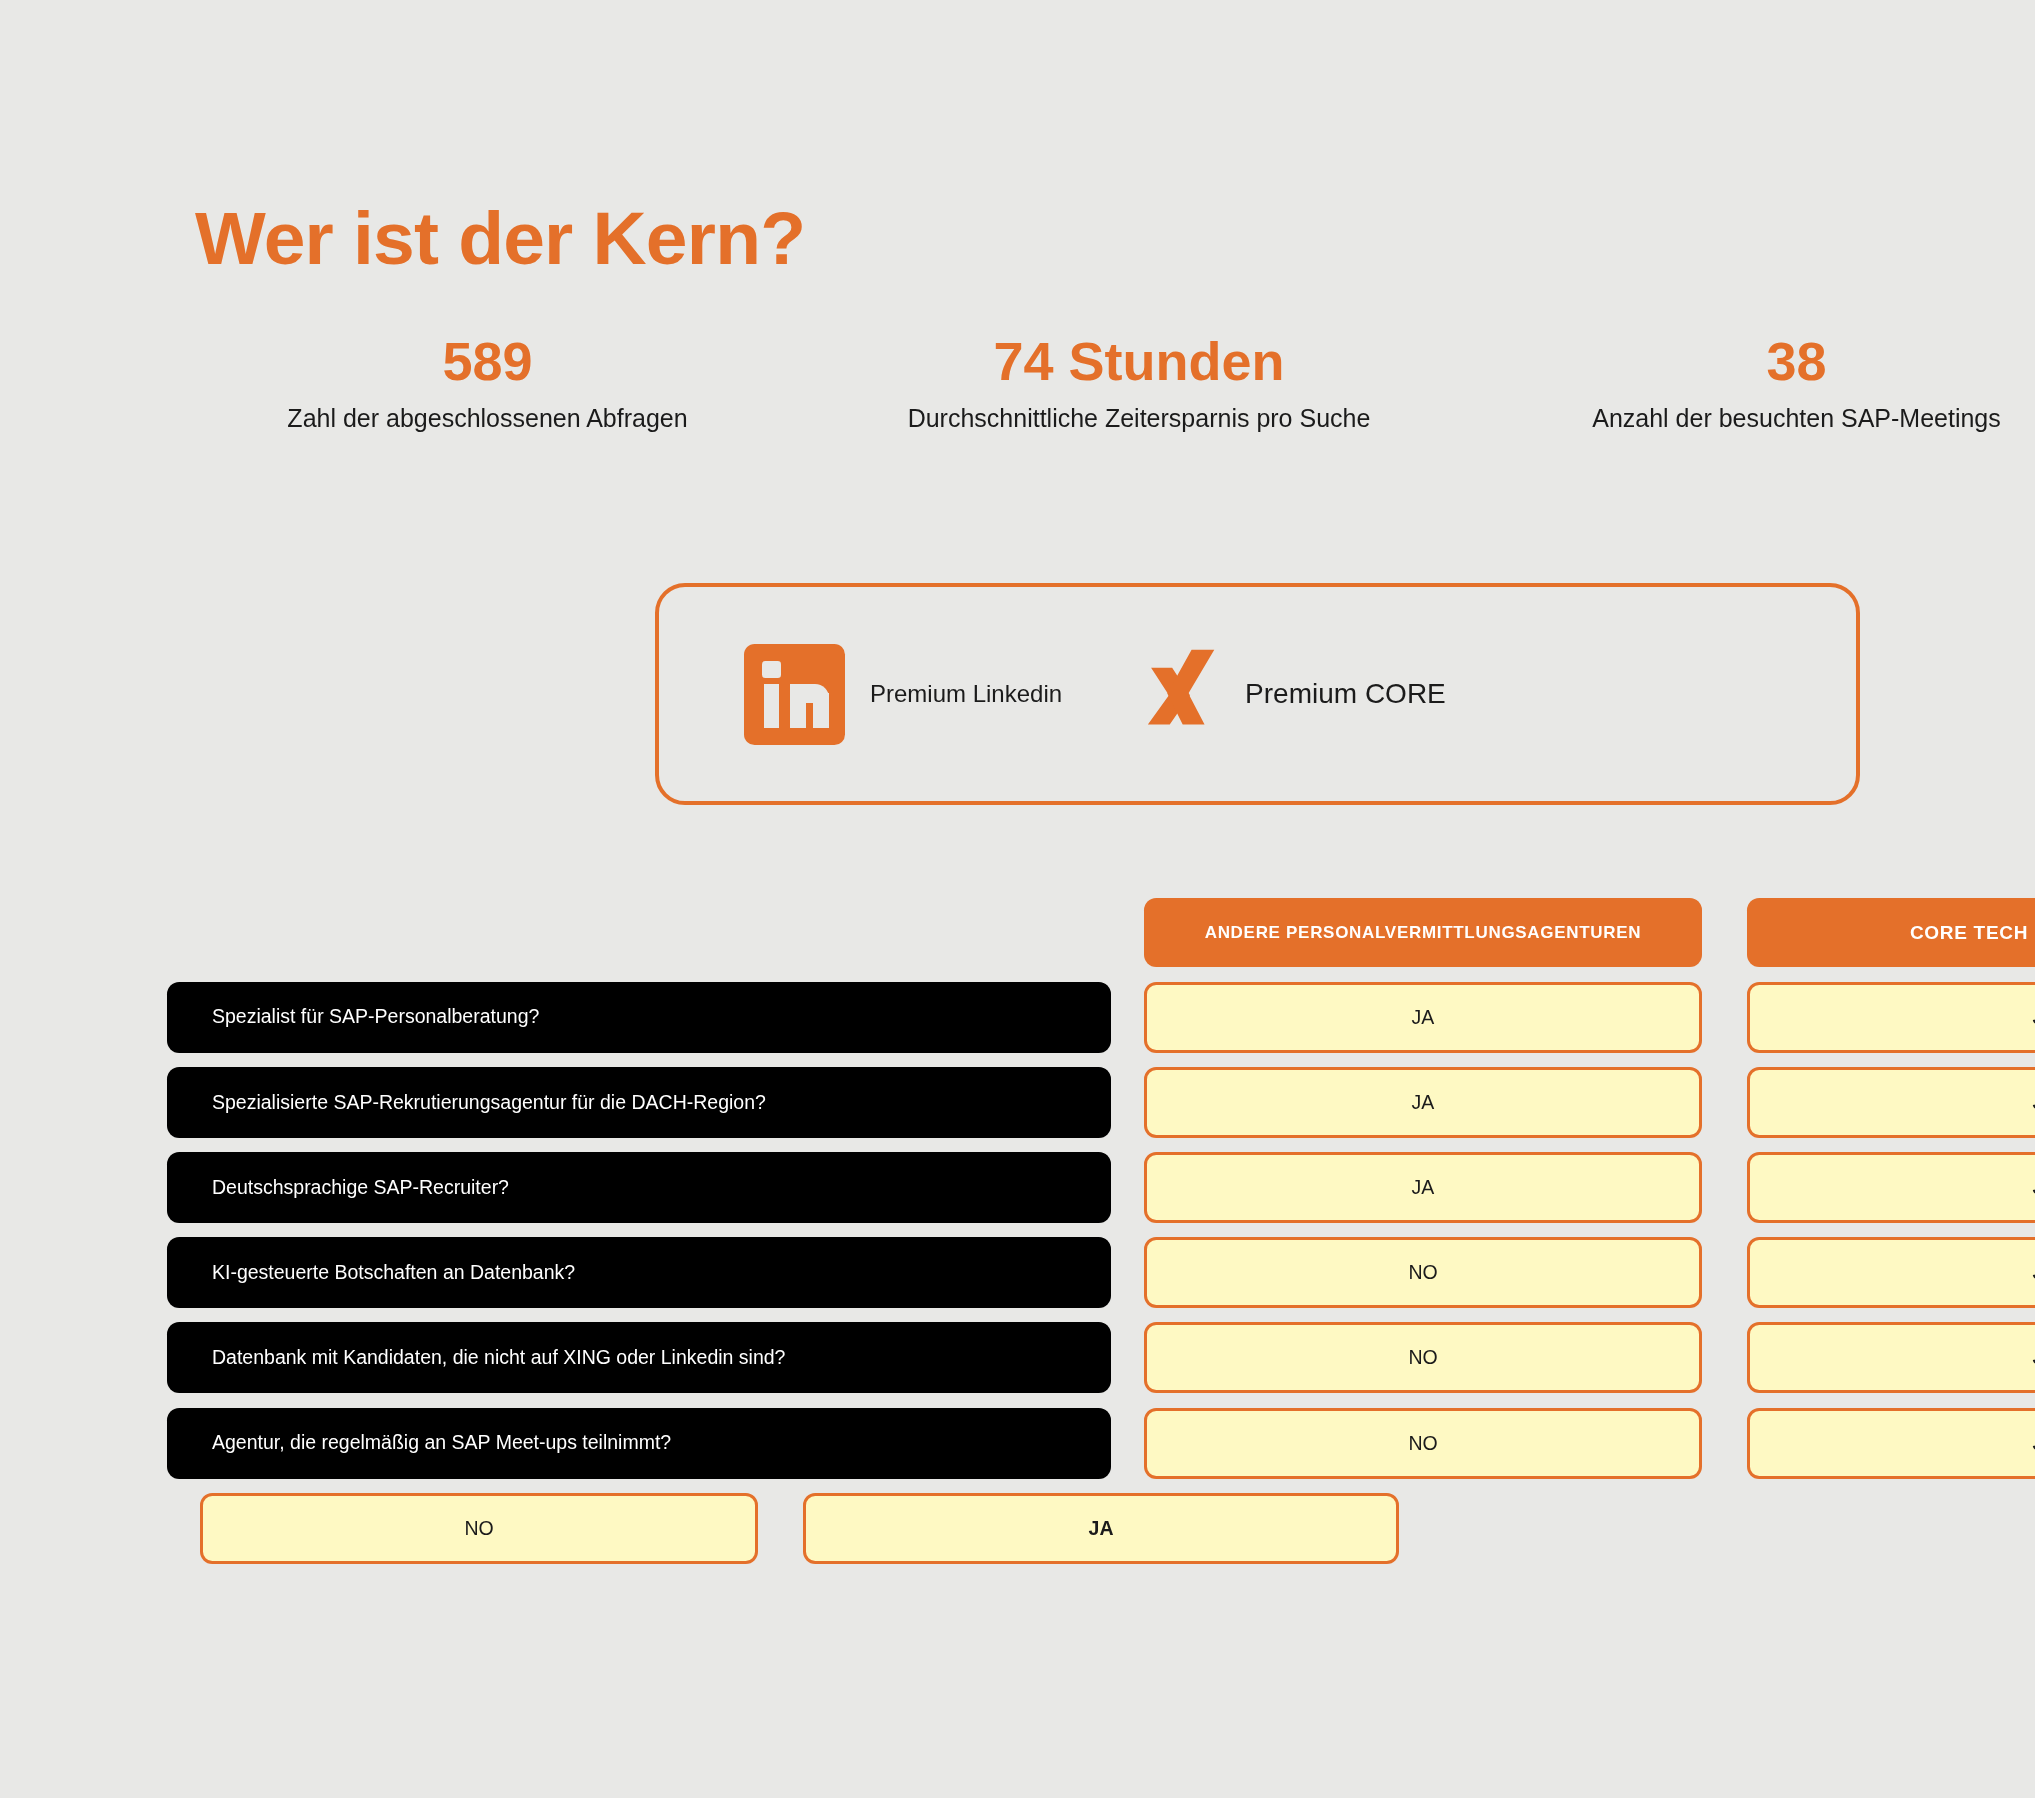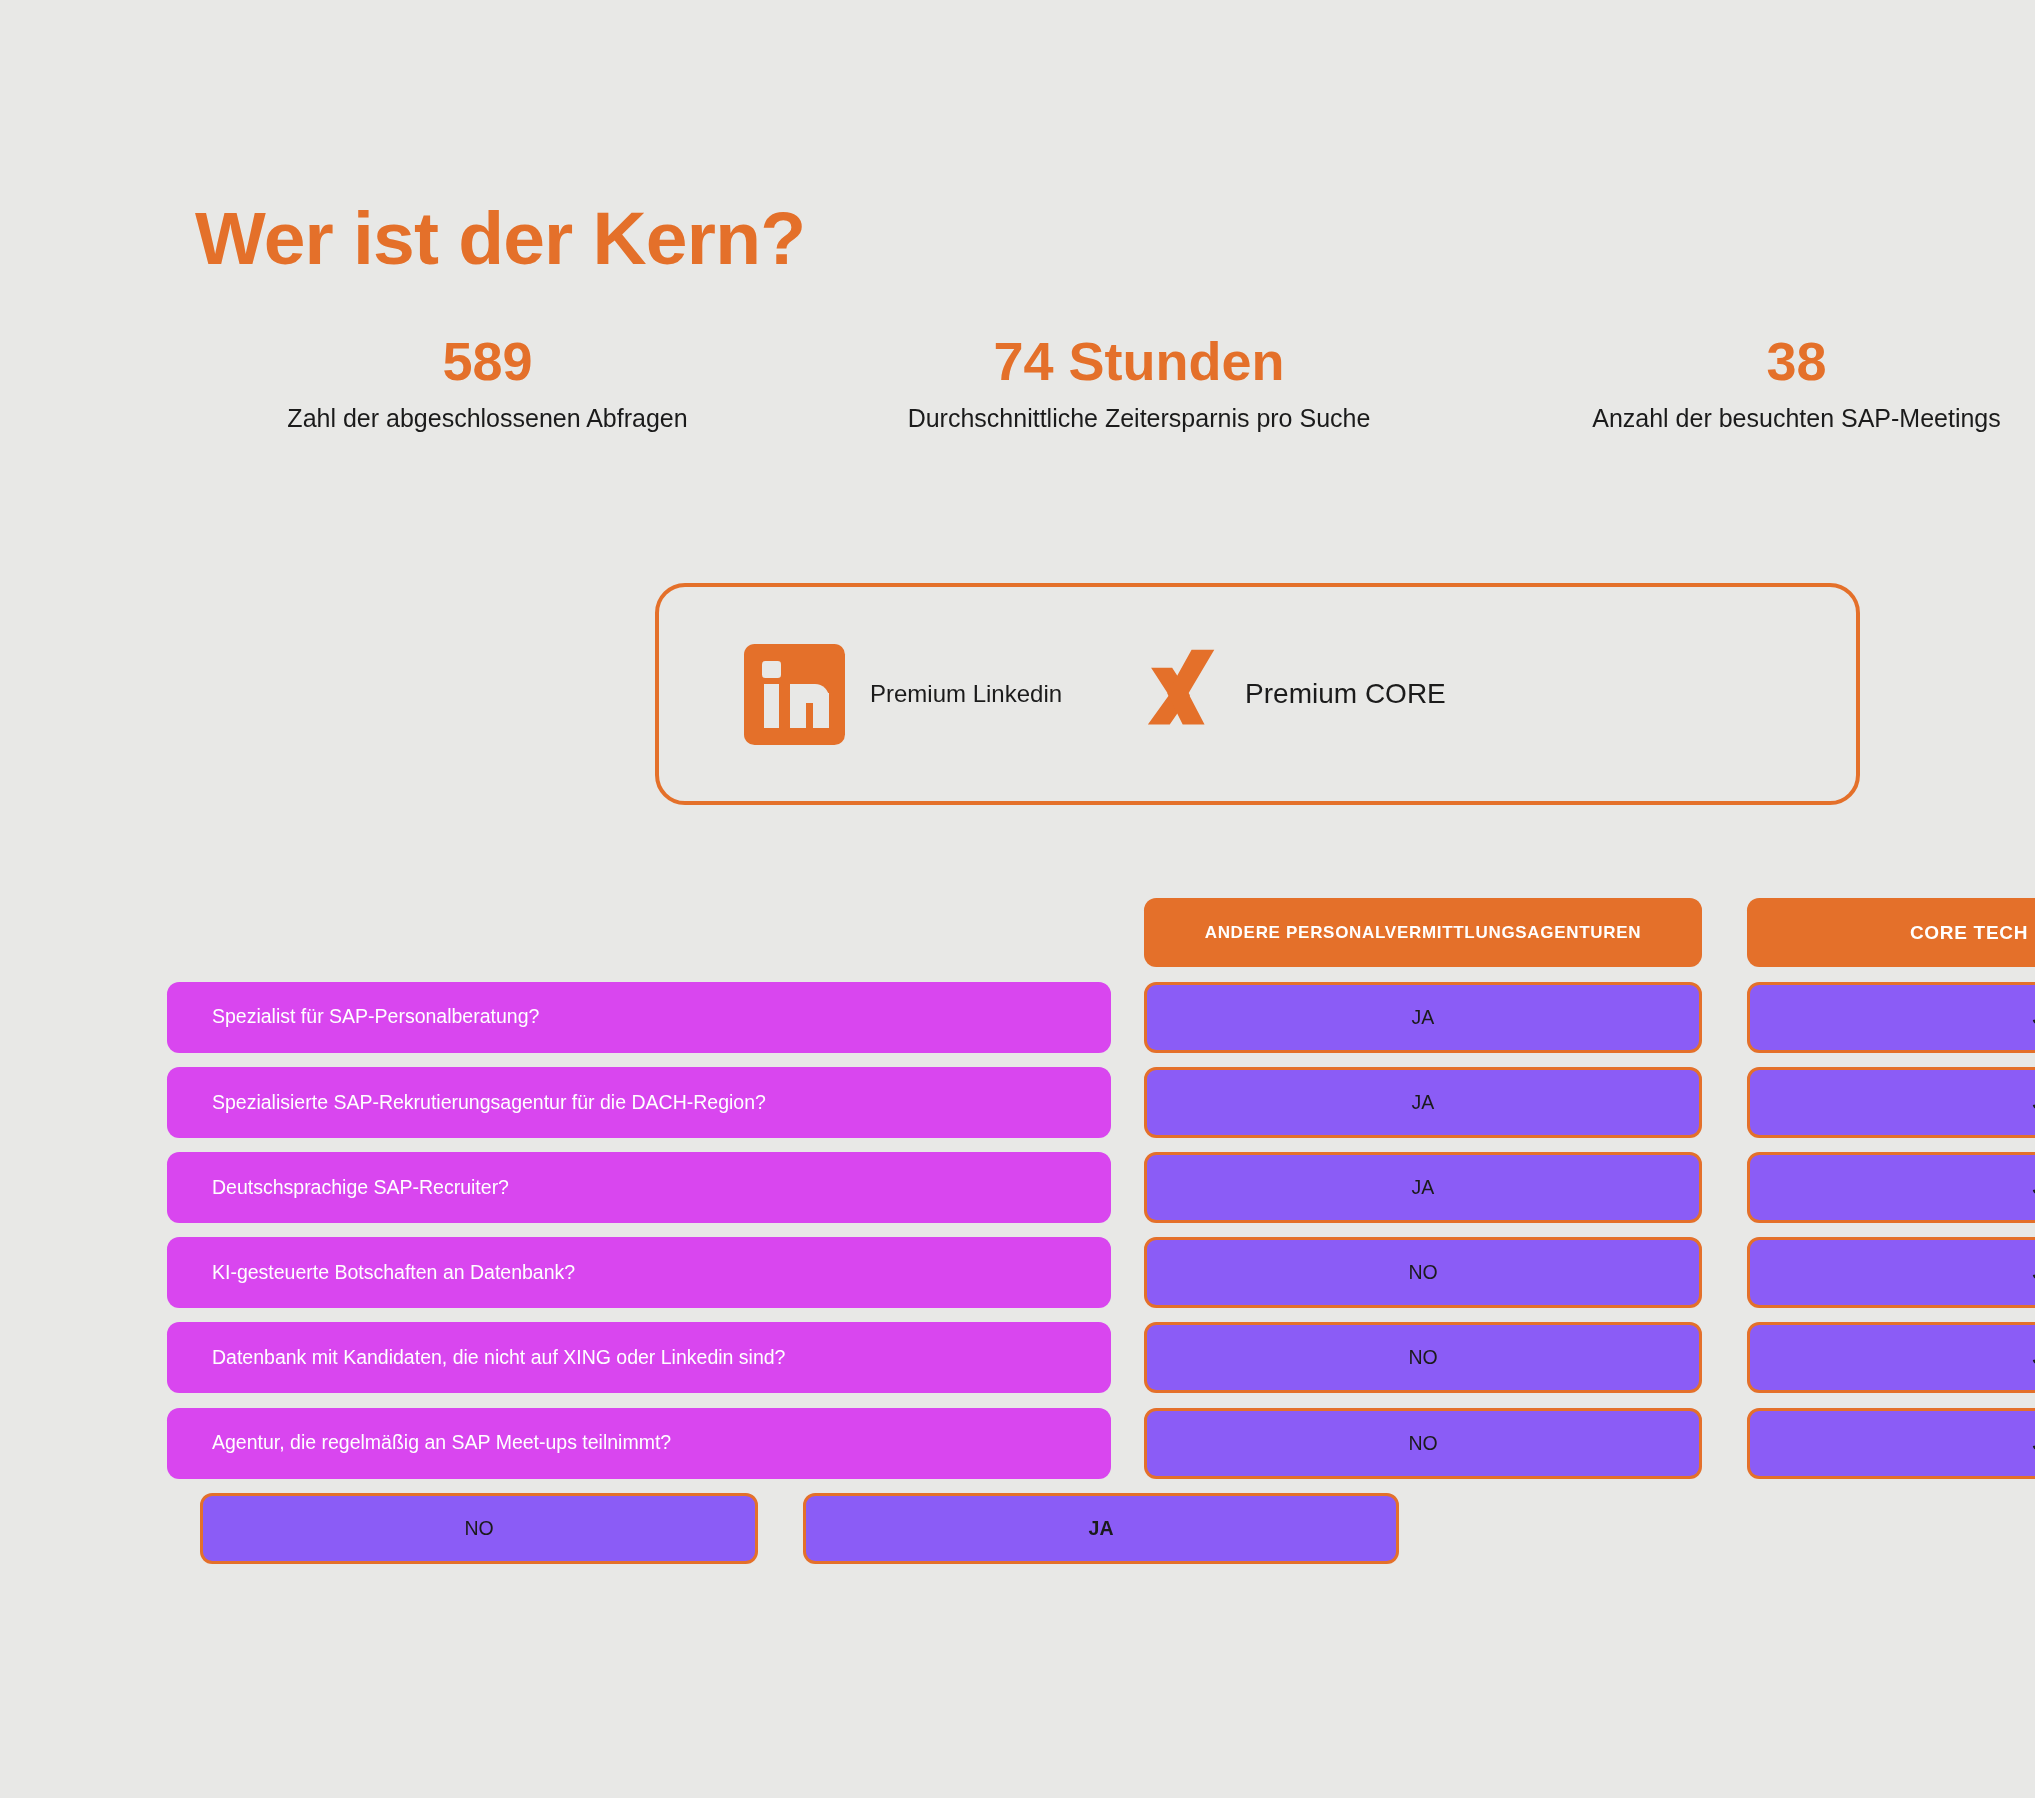--- a/index.html
+++ b/index.html
@@ -183,34 +183,34 @@
   .rows {
     margin-top: 14.7px;
   }
   .row {
     display: flex;
     align-items: stretch;
     margin-bottom: 14.2px;
   }
   .q-cell {
     width: 944px;
-    background: #d946ef;
+    background: #000000;
     border-radius: 12.2px;
     color: #ffffff;
     font-size: 19.5px;
     line-height: 1.32;
     display: flex;
     align-items: center;
     padding: 0 0 0 45px;
     box-sizing: border-box;
     min-height: 71px;
   }
   .ans-cell {
     border: 3.3px solid #e4702a;
-    background: #8b5cf6;
+    background: #fef9c3;
     border-radius: 12.2px;
     display: flex;
     align-items: center;
     justify-content: center;
     font-size: 19.5px;
     color: #1b1b1b;
     box-sizing: border-box;
     min-height: 71px;
   }
   .ans-other {

